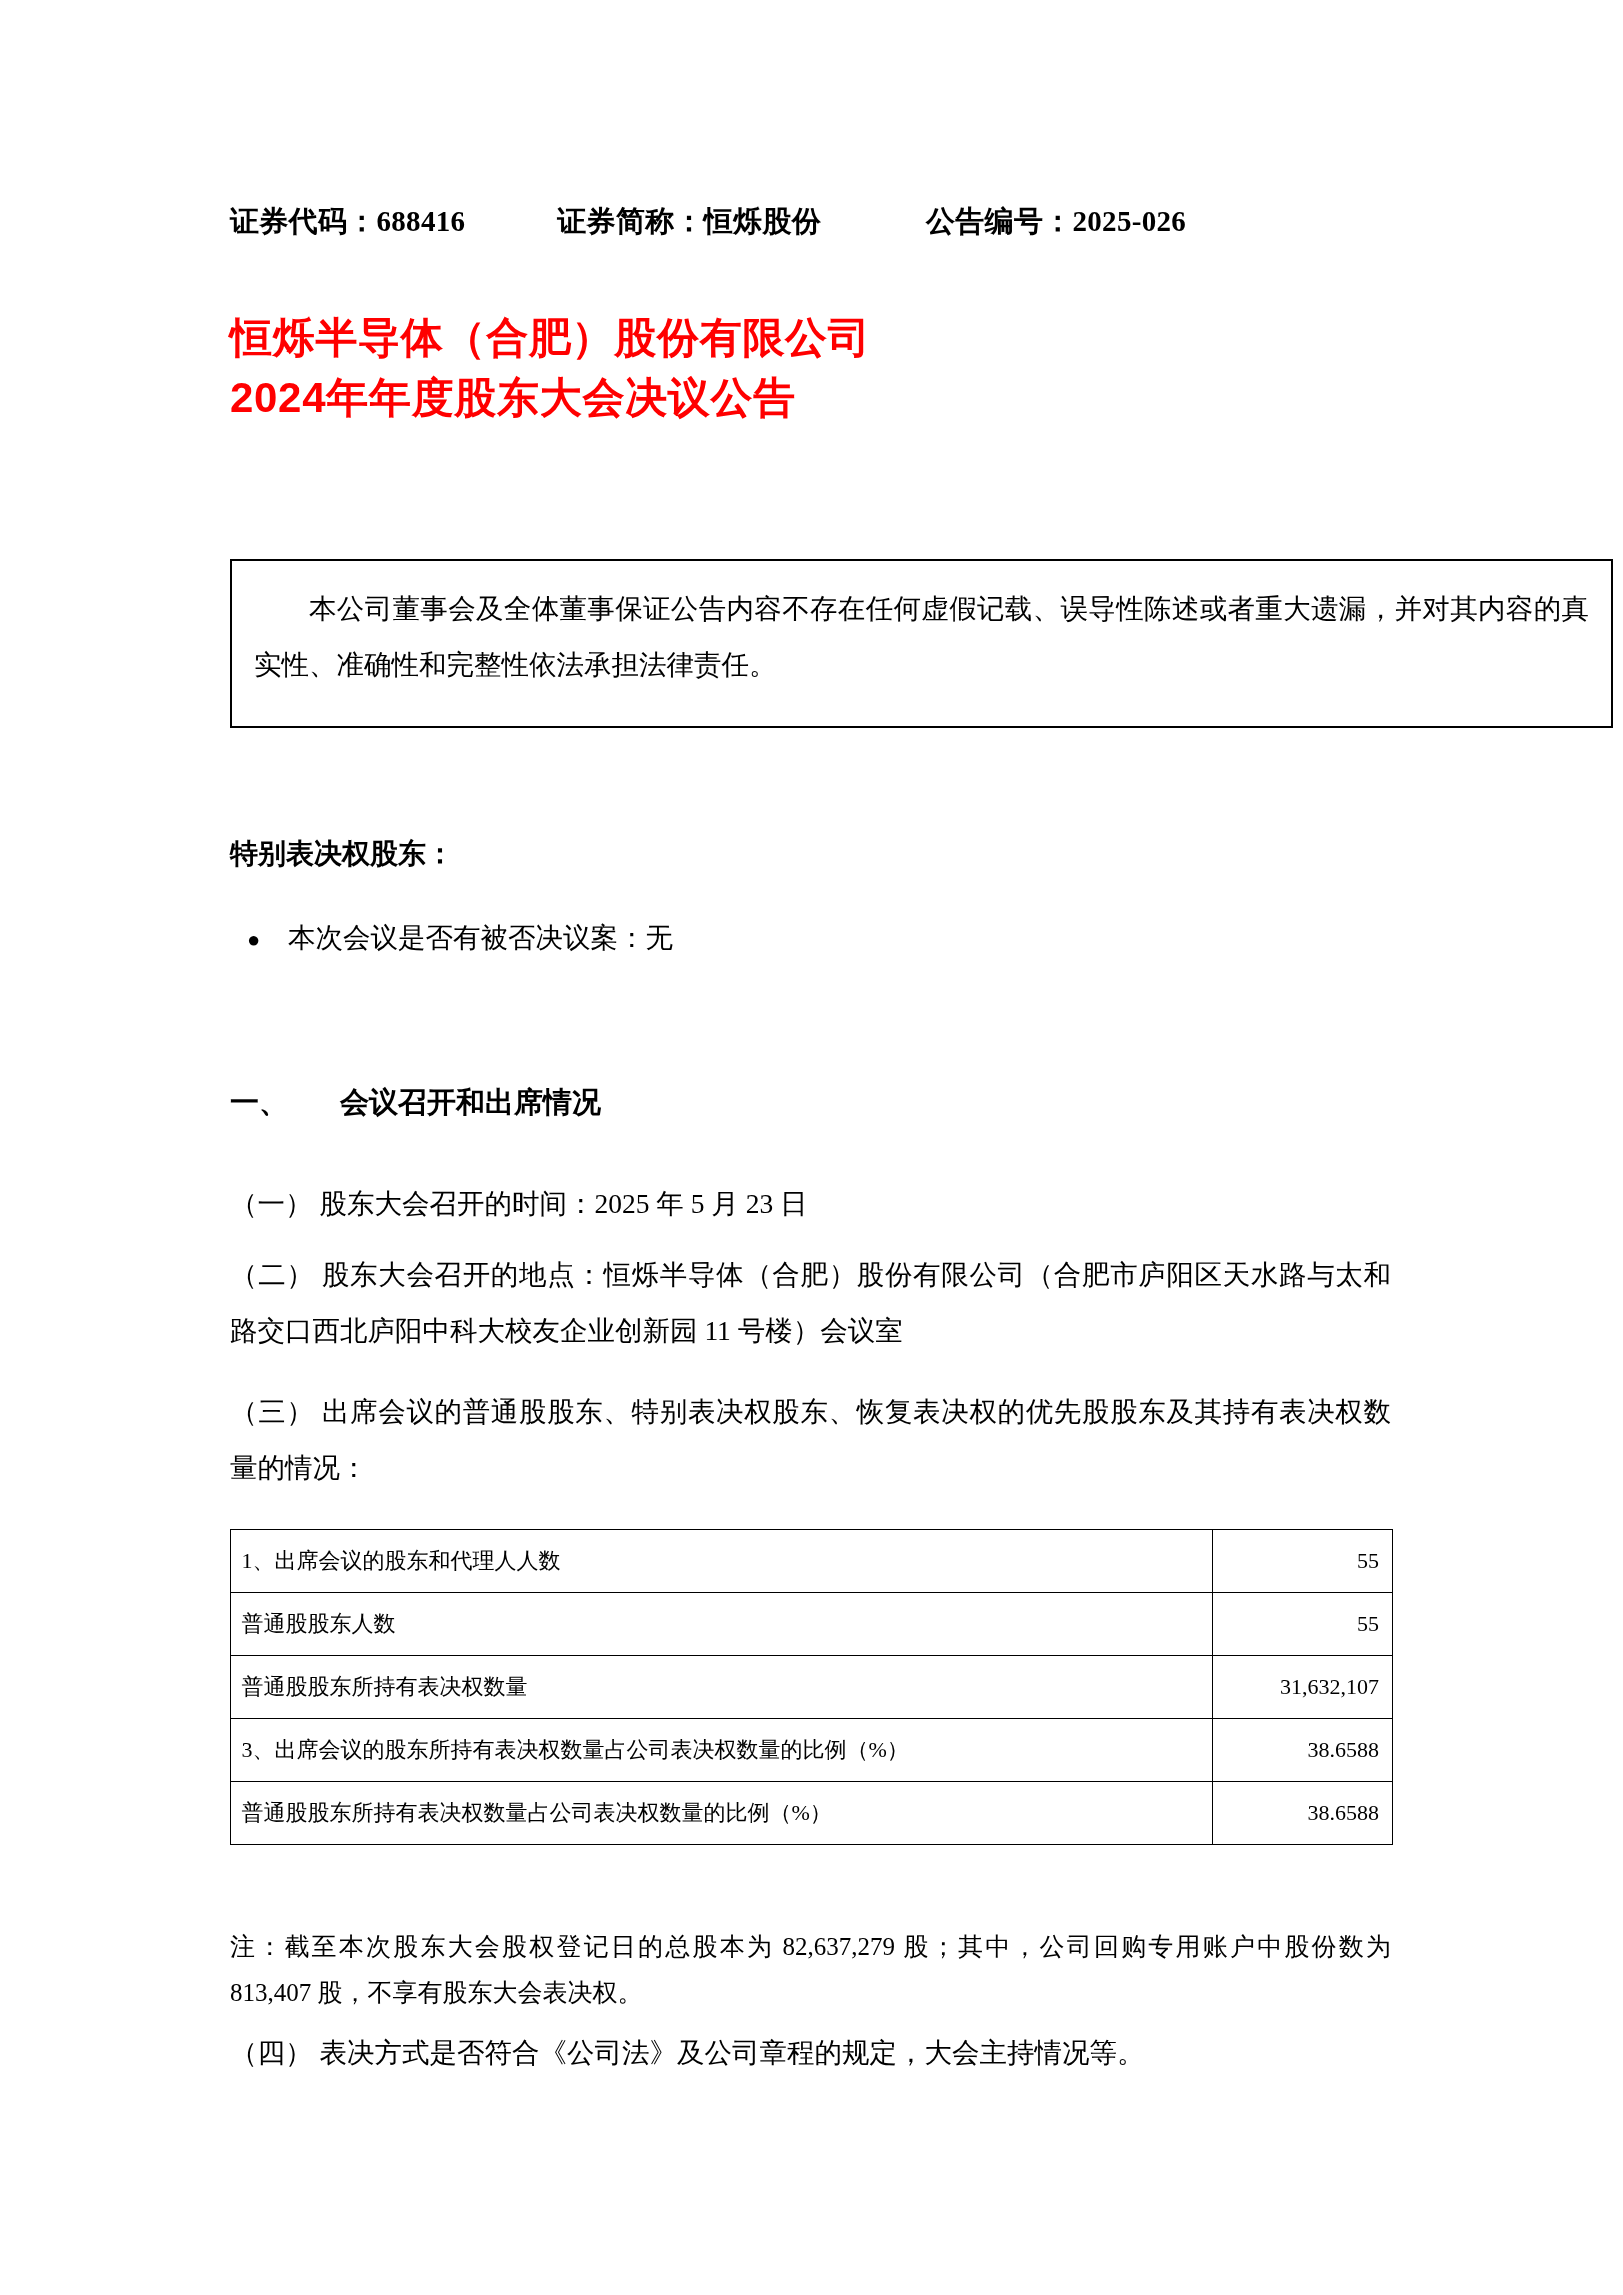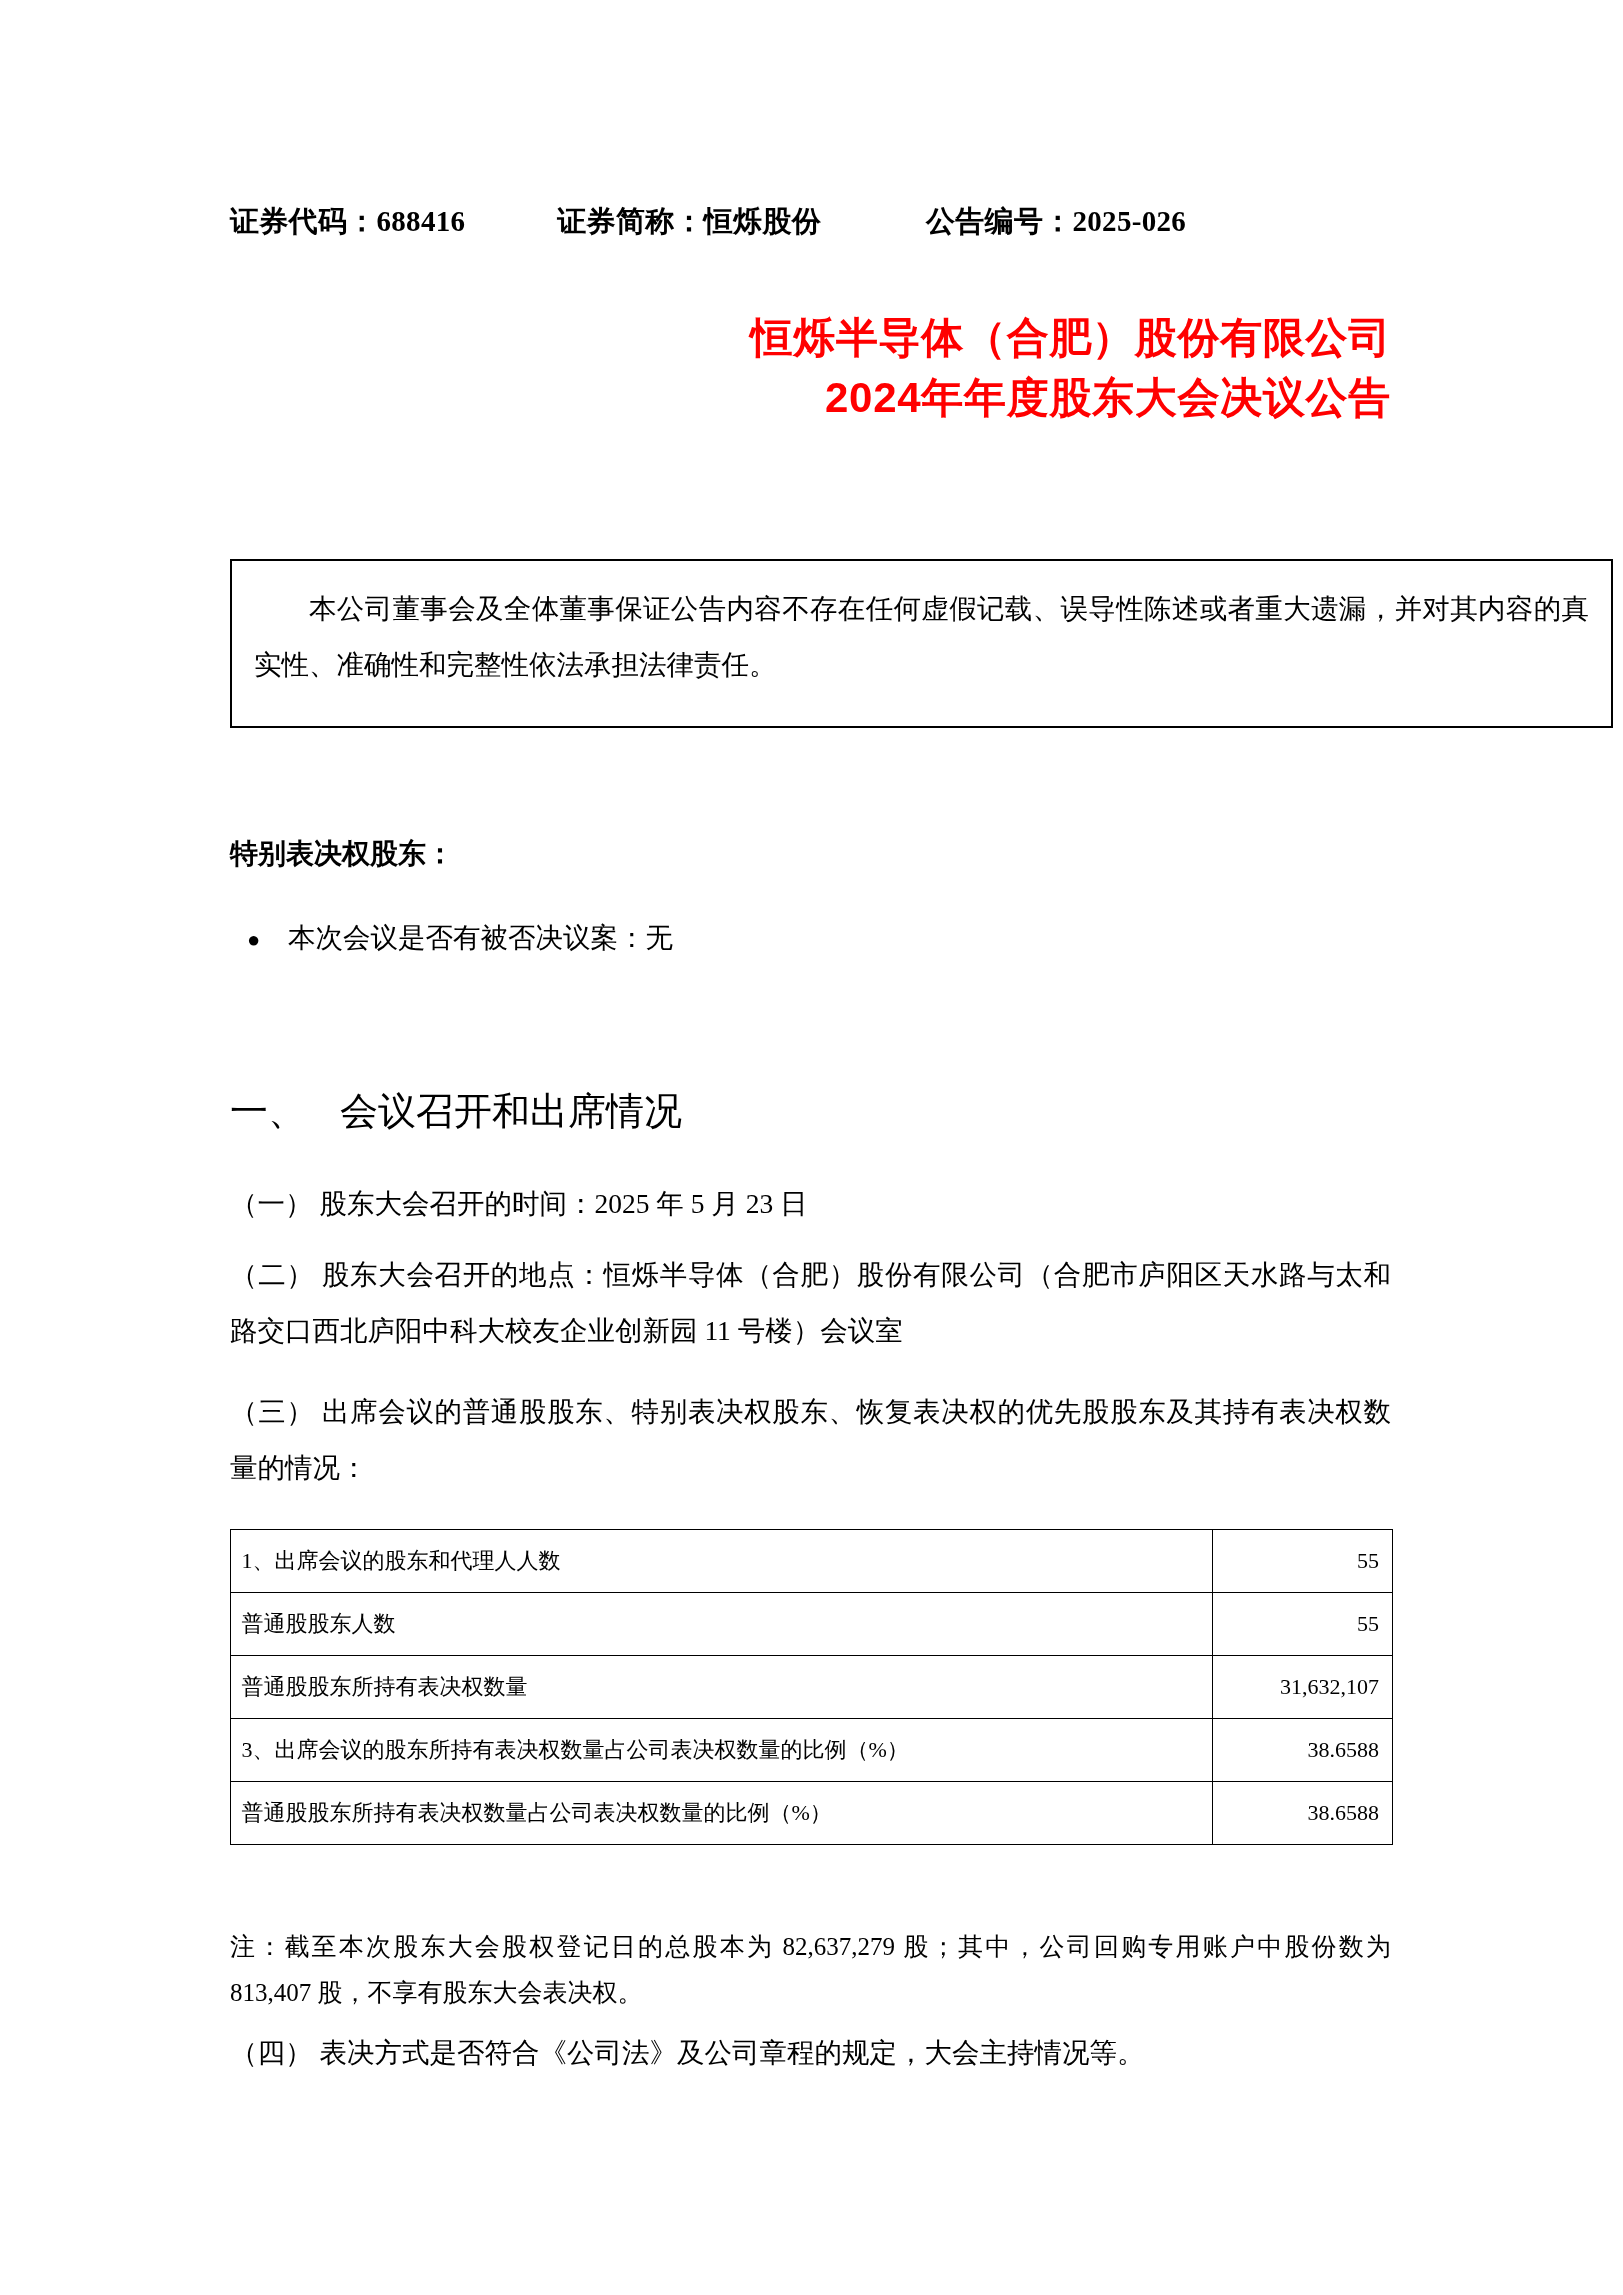--- a/index.html
+++ b/index.html
@@ -43,21 +43,21 @@
   .doc-header .hdr-abbr   { flex: 0 0 auto; }
   .doc-header .hdr-gap2   { flex: 0 0 105px; }
   .doc-header .hdr-num    { flex: 0 0 auto; }
 
   
   .doc-title {
     position: absolute;
     left: 230px;
     top: 308px;
     width: 1161px;
-    text-align: right;
+    text-align: left;
     color: #ff0000;
     font-size: 42px;
     font-weight: bold;
     line-height: 1.42;
     font-family: "Liberation Sans", "DejaVu Sans", sans-serif;
     letter-spacing: 0.7px;
   }
   .doc-title .tline { display: block; }
 
   
@@ -89,23 +89,23 @@
     line-height: 2.03;
     text-align: justify;
     text-justify: inter-ideograph;
   }
   .bold-head {
     font-weight: bold;
     font-family: "Liberation Sans", "DejaVu Sans", sans-serif;
     font-size: 28px;
   }
   .sec-head {
-    font-weight: normal;
+    font-weight: bold;
     font-family: "Liberation Sans", "DejaVu Sans", sans-serif;
-    font-size: 38px;
+    font-size: 29px;
     white-space: nowrap;
   }
   .sec-head .sec-num { display: inline-block; width: 110px; }
 
   .bullet-row {
     display: flex;
     align-items: baseline;
     font-size: 27.5px;
   }
   .bullet-dot {

